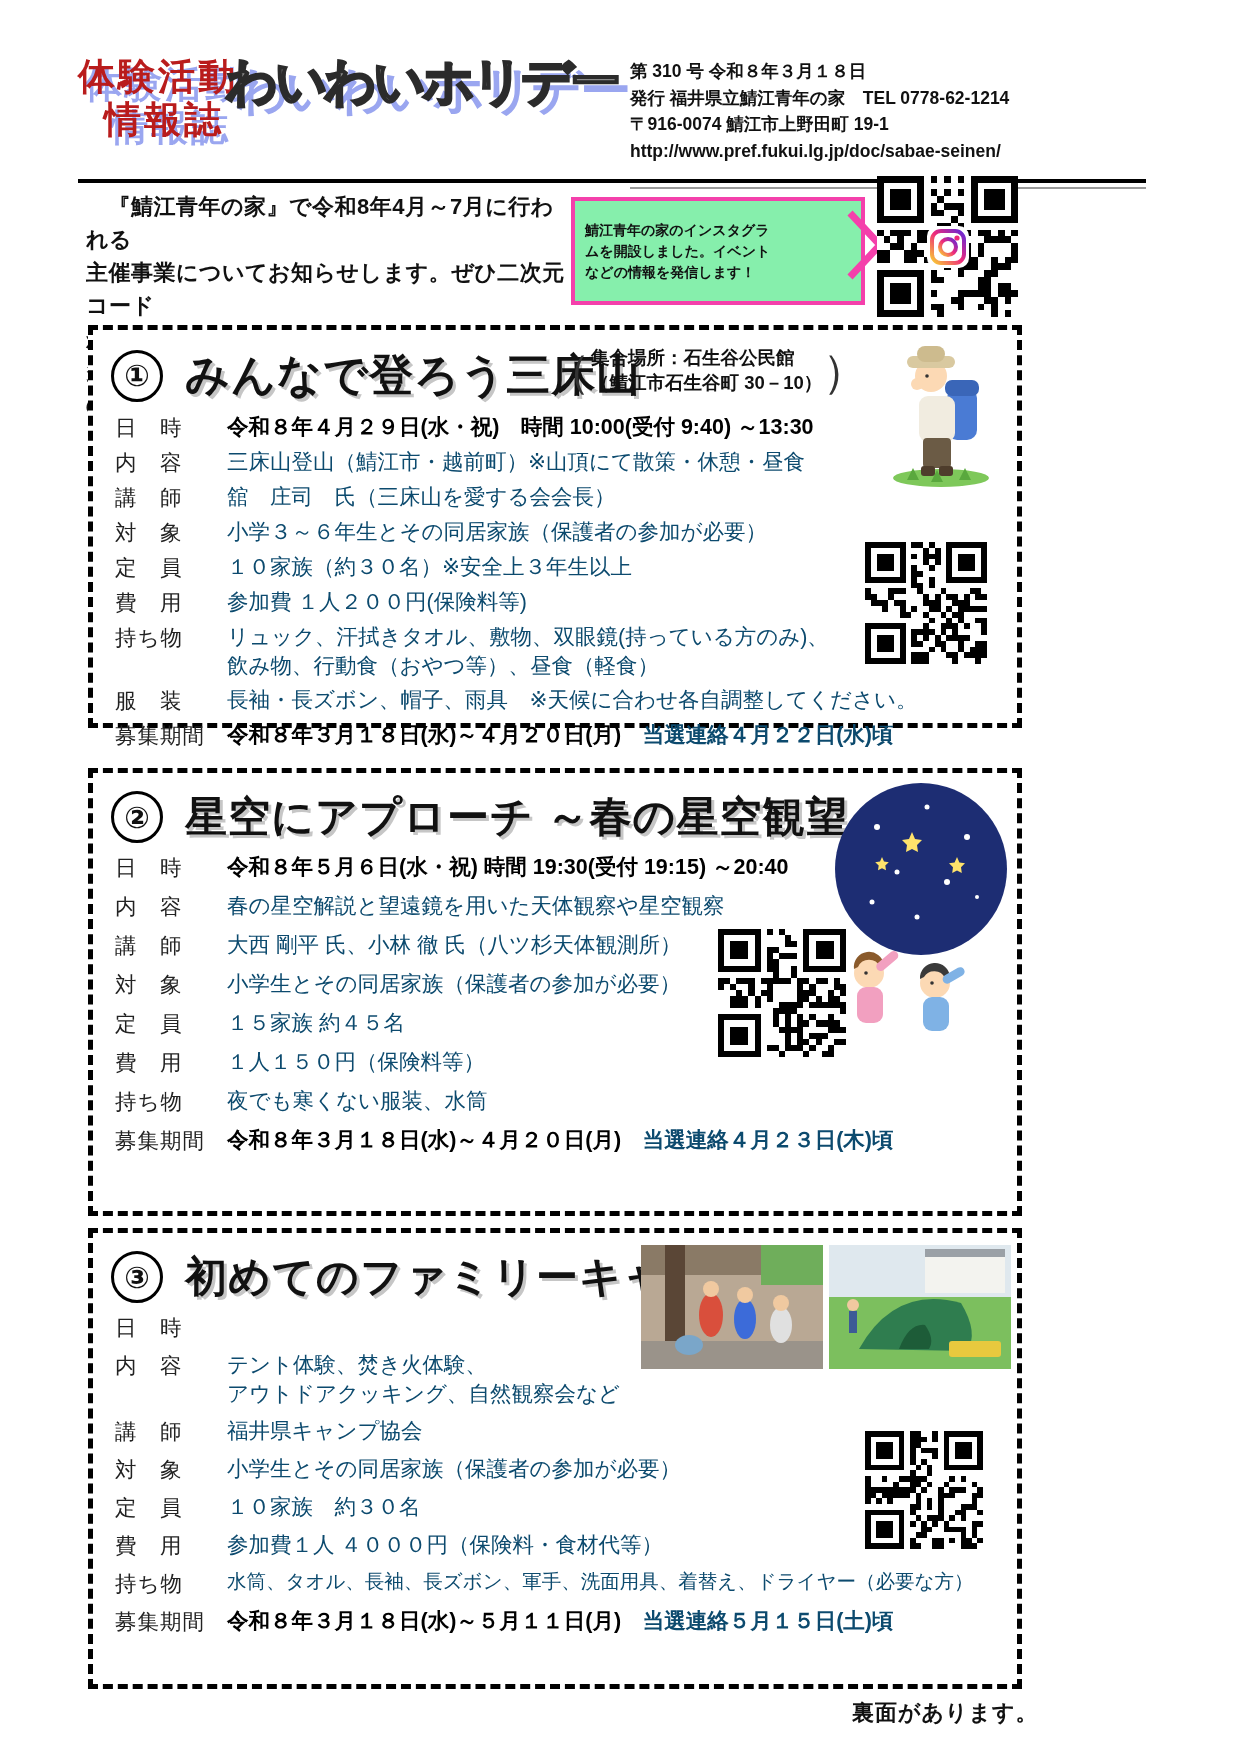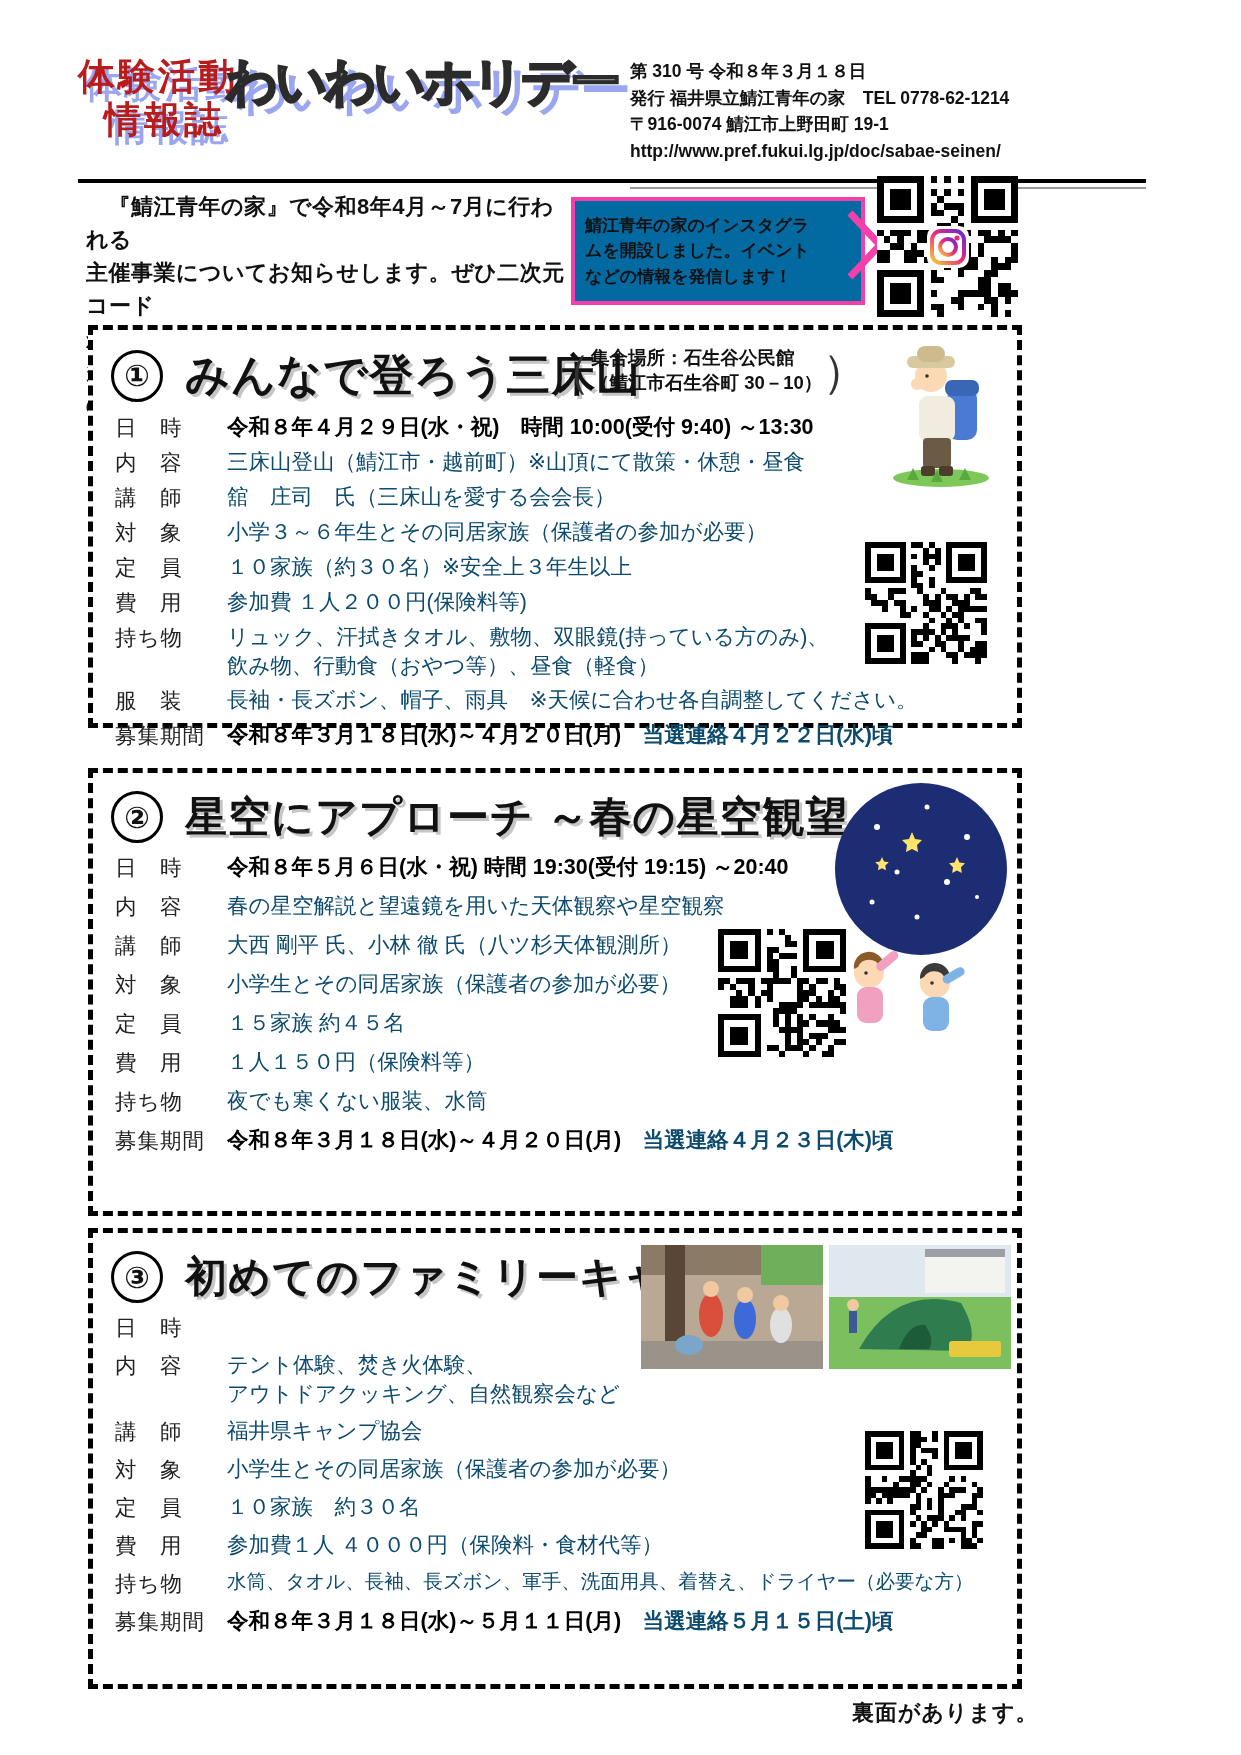--- a/index.html
+++ b/index.html
@@ -17,22 +17,22 @@
     color:#8b8b8b;-webkit-text-stroke:2.5px #2b2b2b;letter-spacing:-3px;
     text-shadow:10px 9px 0 #9aa6f0;white-space:nowrap;
   }
   .pub-info{position:absolute;left:630px;top:58px;font-size:17.5px;font-weight:700;line-height:1.52;}
   .header-rule{position:absolute;left:78px;top:179px;width:1068px;height:4px;background:#000;}
   .header-rule2{position:absolute;left:630px;top:187px;width:516px;height:2px;background:#9a9a9a;}
   
   .intro{position:absolute;left:86px;top:190px;width:486px;font-size:22px;font-weight:600;
     line-height:1.50;white-space:pre-line;letter-spacing:.5px;}
   .insta-box{position:absolute;left:571px;top:197px;width:266px;height:92px;border:4px solid #f440ab;
-    display:flex;align-items:center;padding:4px 10px;font-size:17px;font-weight:700;
-    line-height:1.5;white-space:pre-line;background:#0369a1;}
+    display:flex;align-items:center;padding:4px 10px;font-size:14px;font-weight:700;
+    line-height:1.5;white-space:pre-line;background:#86efac;}
   .insta-arrow{position:absolute;left:847px;top:210px;}
   
   .qr{position:absolute;background:#fff;}
   .qr svg{display:block;}
   .qr-insta{left:877px;top:176px;width:141px;height:141px;}
   .insta-logo{position:absolute;left:50%;top:50%;width:40px;height:40px;transform:translate(-50%,-50%);
     background:#fff;border-radius:10px;padding:1px;}
   
   .sec{position:absolute;left:88px;width:934px;border:5px dashed #000;background:#fff;box-sizing:border-box;}
   #sec0{top:325px;height:403px;}

